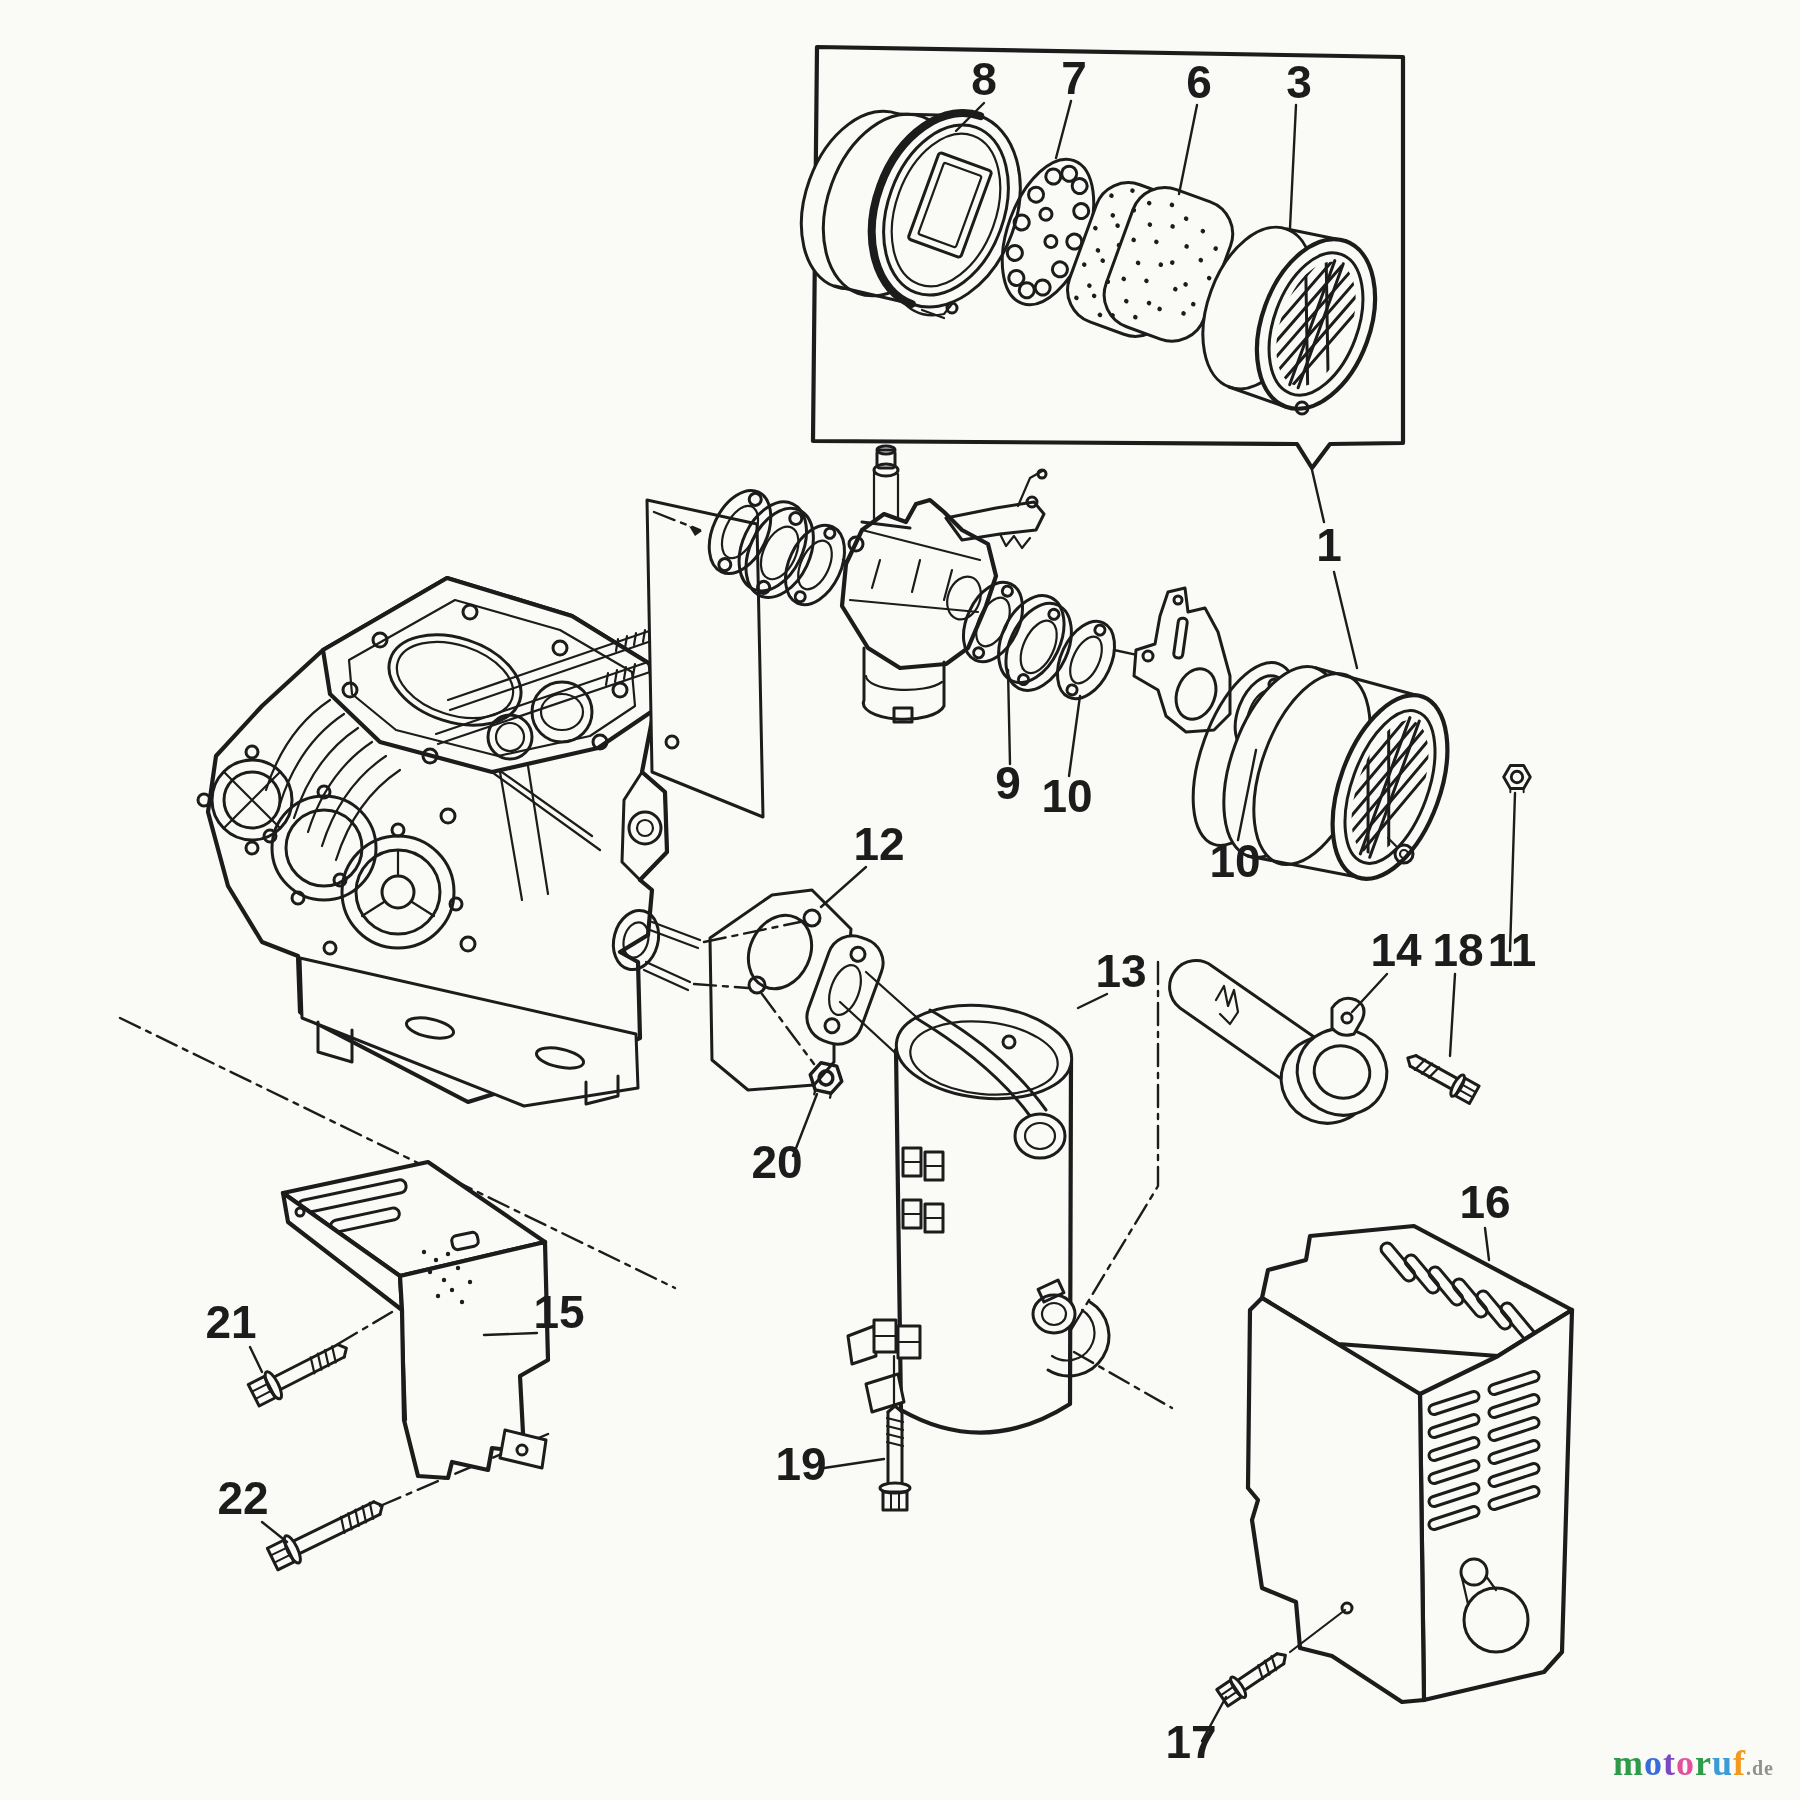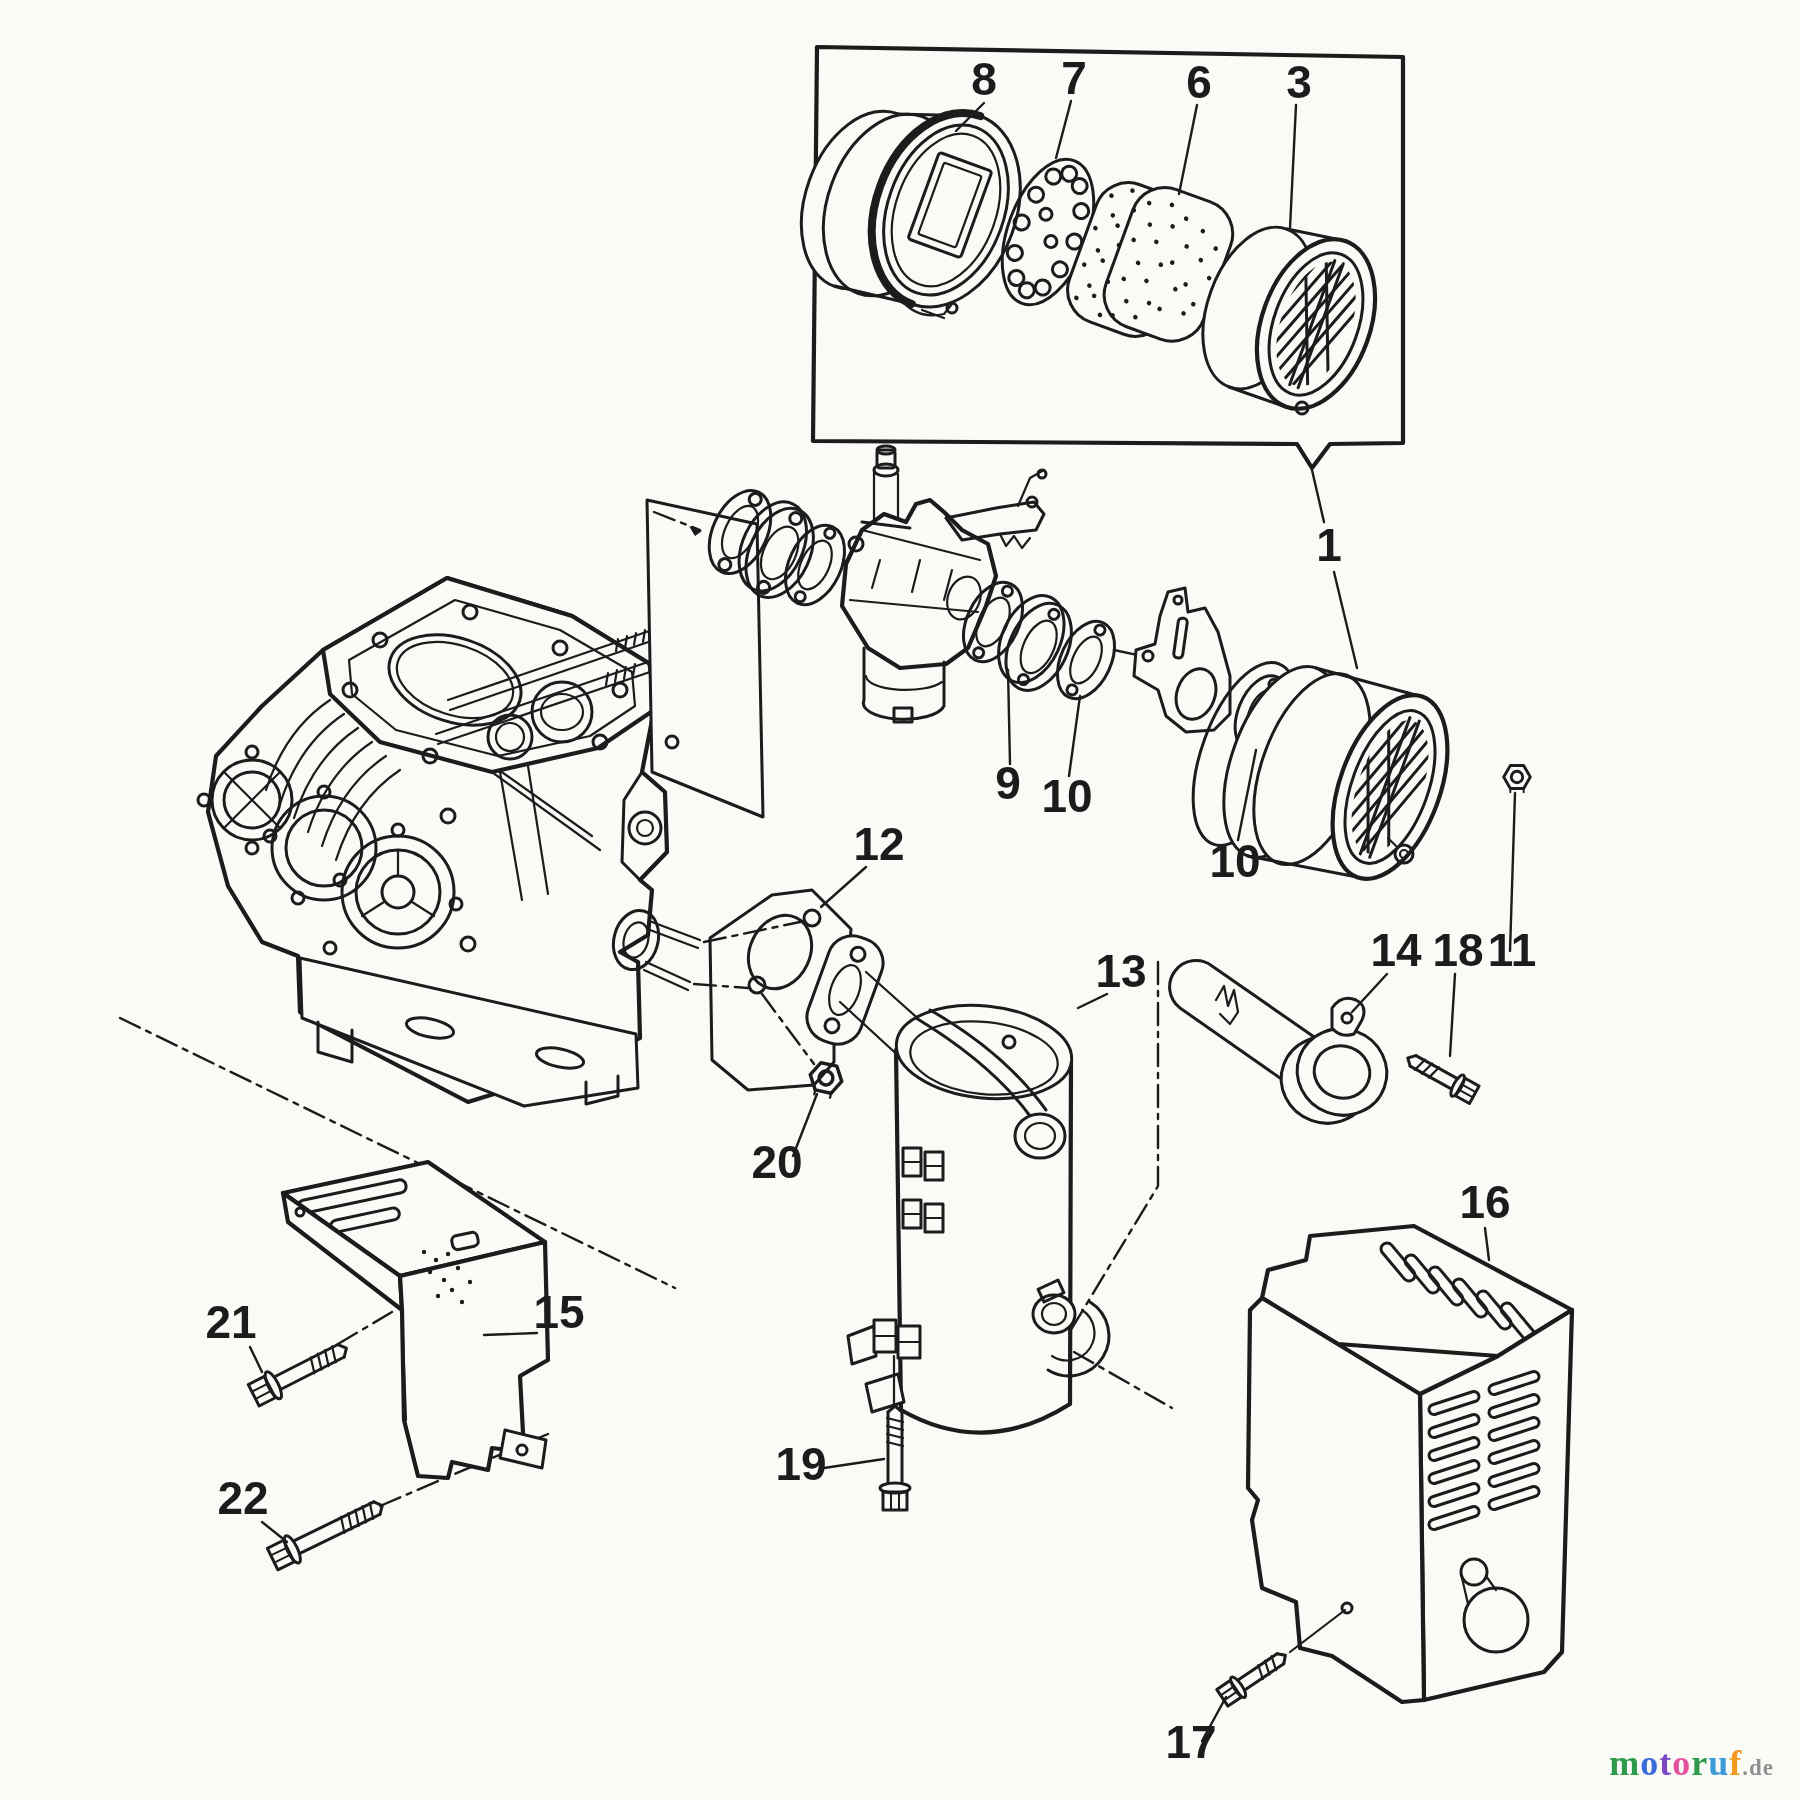--- a/index.html
+++ b/index.html
@@ -14,21 +14,21 @@
   .fw { fill:var(--bg); }
   .fk { fill:var(--ink); stroke:none; }
   .dot { fill:var(--ink); stroke:none; }
   .dash { stroke-dasharray:22 7 5 7; stroke-width:2.4; }
   .hatch { stroke-width:4; }
   .leader { fill:none; stroke:var(--ink); stroke-width:2.4; }
   .plabel { font:600 46px "Liberation Sans", sans-serif; fill:var(--ink);
             text-anchor:middle; stroke:none; }
   .watermark { position:absolute; right:26px; bottom:16px;
                font:bold 36px "Liberation Serif", serif; letter-spacing:1px; }
-  .watermark .suffix { font-size:23px; }
+  .watermark .suffix { font-size:20px; }
 </style>
 </head>
 <body>
 
 <div class="stage">
 <svg width="1800" height="1800" viewBox="0 0 1800 1800">
 
 <defs>
   <g id="bolt-long">
     <path d="M -16,-12 H 2 V 12 H -16 Z"></path>

